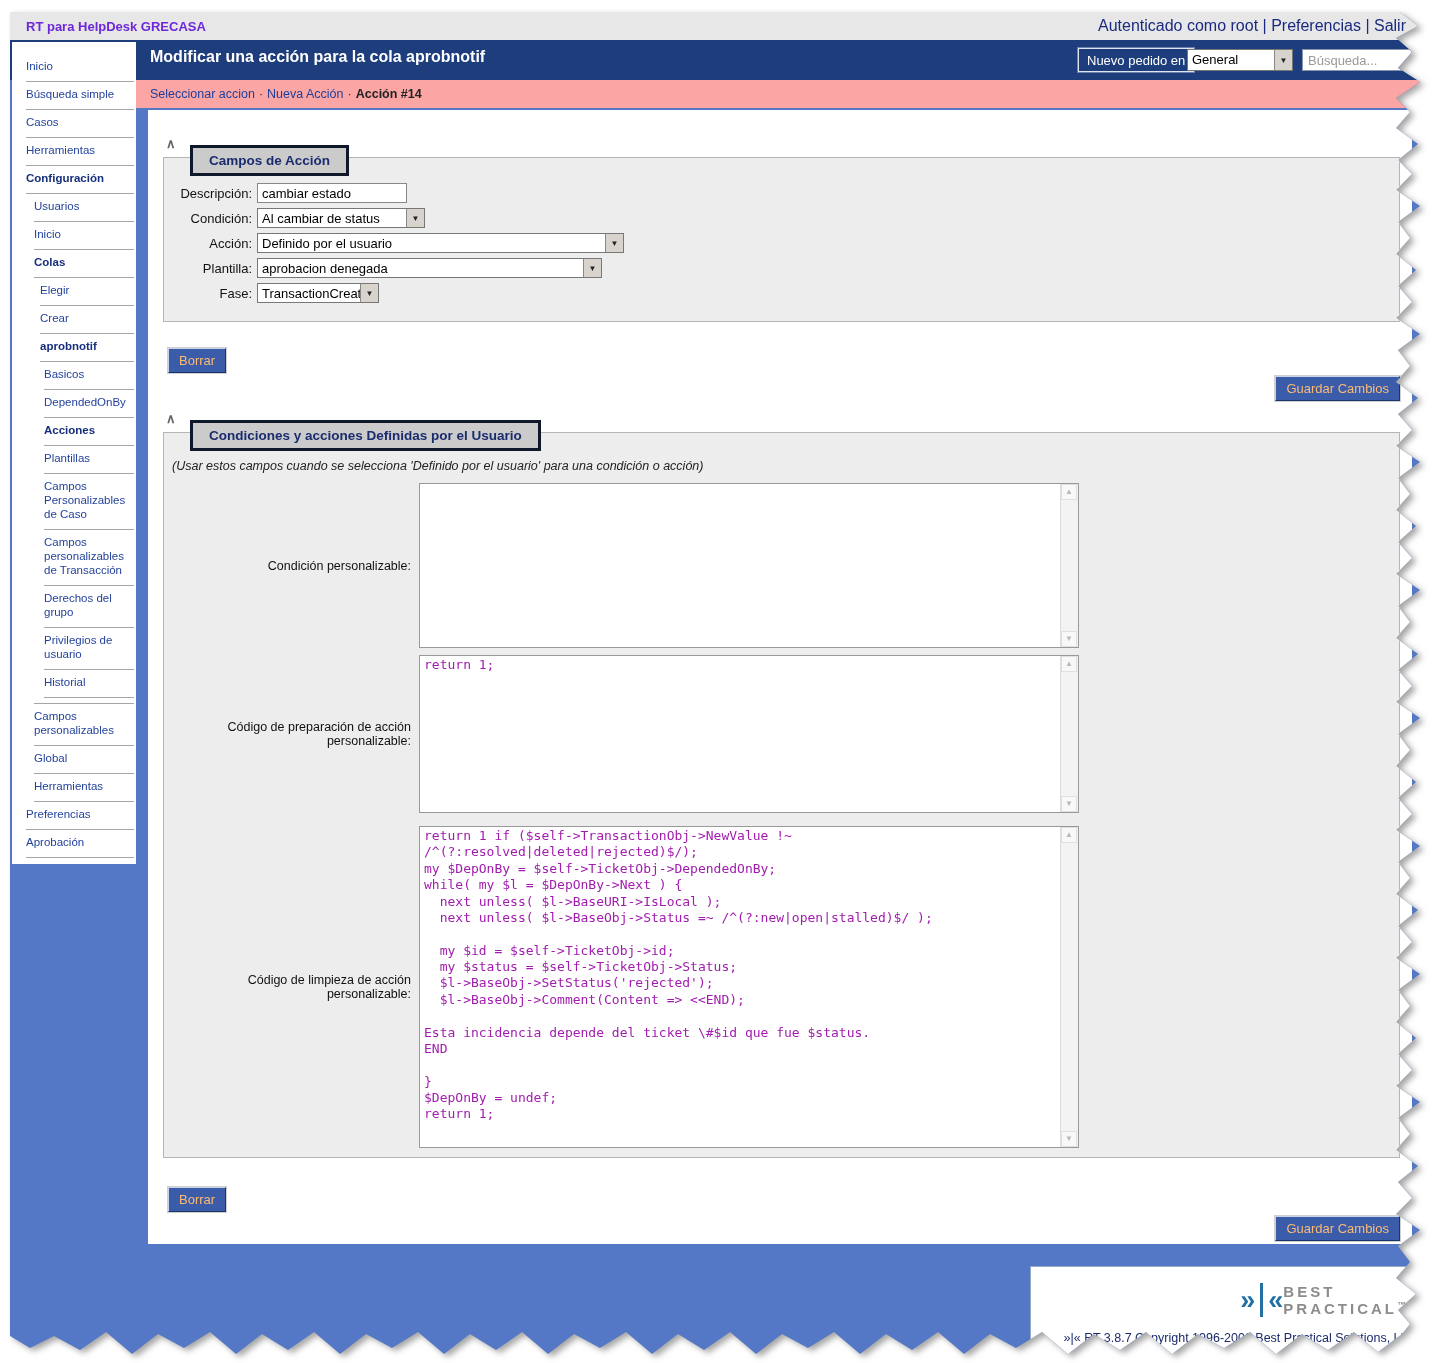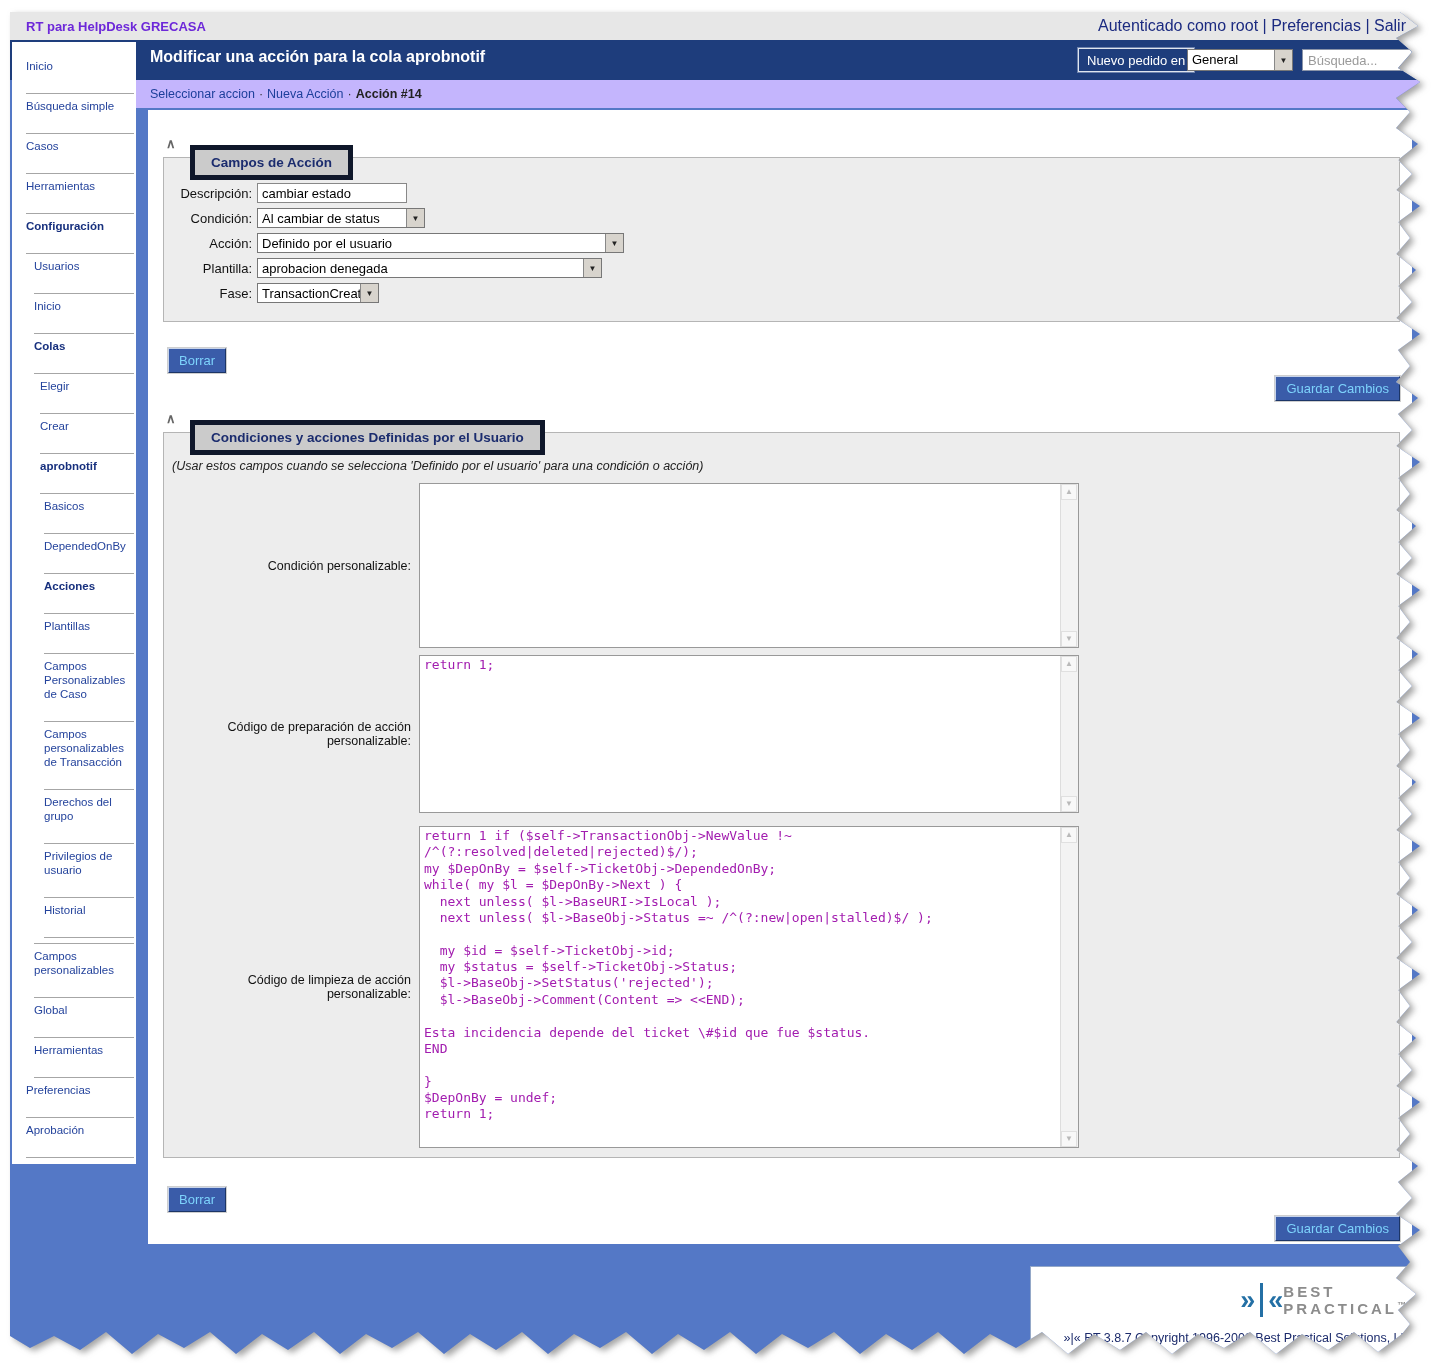--- a/index.html
+++ b/index.html
@@ -25,45 +25,45 @@
   .fake-select{display:inline-flex;background:#fff;border:1px solid #777;height:22px;box-sizing:border-box;cursor:pointer;}
   .fake-select .val{flex:1;font-size:13px;padding:2px 4px;white-space:nowrap;overflow:hidden;color:#000;}
   .fake-select .arrowbox{width:17px;background:#d8d4cd;border-left:1px solid #888;display:flex;
                          align-items:center;justify-content:center;font-size:8px;color:#222;}
   #queue-select{position:absolute;left:1177px;top:9px;width:106px;}
   #search-input{position:absolute;left:1292px;top:9px;width:112px;height:22px;box-sizing:border-box;
                 border:1px solid #8a94a8;font-size:13px;padding:2px 5px;font-family:"Liberation Sans",sans-serif;}
   #search-input::placeholder{color:#9a9a9a;opacity:1;}
 
   
-  .crumbbar{position:absolute;left:124px;top:68px;right:0;height:28px;background:#c4b5fd;
+  .crumbbar{position:absolute;left:124px;top:68px;right:0;height:28px;background:#fca5a5;
             font-size:12.5px;line-height:28px;padding-left:16px;box-sizing:border-box;color:#333;}
   .crumbbar a{color:#1d3f9b;text-decoration:none;}
   .crumbbar .current{font-weight:bold;color:#222;}
   .crumbbar .sep{color:#333;padding:0 4px;}
 
   
   .sidebar{position:absolute;left:2px;top:30px;width:124px;background:#fff;box-sizing:border-box;
            padding:12px 0 6px 0;}
-  .side-item{font-size:11.5px;color:#24439c;line-height:14px;padding:5px 2px 20px 0;margin-right:2px;
+  .side-item{font-size:11.5px;color:#24439c;line-height:14px;padding:5px 2px 8px 0;margin-right:2px;
              border-bottom:1px solid #a6a6a6;cursor:pointer;}
   .side-item.bold{font-weight:bold;color:#17307e;}
   .side-item.lvl1{margin-left:14px;}
   .side-item.lvl2{margin-left:22px;}
   .side-item.lvl3{margin-left:28px;}
   .side-item.lvl4{margin-left:32px;}
   .side-item.spacer{height:5px;padding:0;cursor:default;}
 
   
   .content{position:absolute;left:138px;top:98px;width:1264px;height:1134px;background:#fff;}
 
   .gbox{position:absolute;background:#ededed;border:1px solid #b5b5b5;box-sizing:border-box;}
   #box1{left:15px;top:47px;width:1237px;height:165px;padding-top:24px;}
   #box2{left:15px;top:322px;width:1237px;height:726px;padding-top:22px;}
-  .boxtab{position:absolute;top:-13px;left:26px;background:#cbcbcb;border:5px solid #0f172a;
+  .boxtab{position:absolute;top:-13px;left:26px;background:#cbcbcb;border:3px solid #0f172a;
           padding:5px 16px;font-size:13.5px;font-weight:bold;color:#1b2c6e;white-space:nowrap;}
   .collapse{position:absolute;font-size:13px;color:#666;font-weight:bold;cursor:pointer;}
   #collapse1{left:18px;top:26px;}
   #collapse2{left:18px;top:301px;}
 
   .frow{display:flex;align-items:center;margin-bottom:3px;height:22px;}
   .frow .flabel{width:88px;text-align:right;font-size:13px;color:#111;padding-right:5px;flex:none;}
   .frow input.fval{height:20px;border:1px solid #888;font-size:13px;padding:1px 4px;
                    box-sizing:border-box;font-family:"Liberation Sans",sans-serif;}
   .frow .fake-select{height:20px;}
@@ -73,21 +73,21 @@
   .crow .clabel{width:247px;text-align:right;font-size:12.5px;color:#111;padding-right:8px;flex:none;}
   .ta{position:relative;width:660px;background:#fff;border:1px solid #999;box-sizing:border-box;overflow:hidden;}
   .ta pre{margin:0 17px 0 0;padding:1px 4px;font-family:"DejaVu Sans Mono",monospace;font-size:13px;
           line-height:1.26;white-space:pre-wrap;overflow-wrap:anywhere;color:#a21caf;}
   .sb{position:absolute;right:0;top:0;bottom:0;width:17px;background:#f3f3f3;border-left:1px solid #ddd;}
   .sb .arr{position:absolute;left:0;width:16px;height:16px;background:#f8f8f8;border:1px solid #e0e0e0;
            box-sizing:border-box;color:#b9b9b9;font-size:8px;text-align:center;line-height:14px;}
   .sb .up{top:0;}
   .sb .dn{bottom:0;}
 
-  .btn-blue{background:#3a5ca9;color:#7dd3fc;font-size:13px;padding:4px 10px;cursor:pointer;
+  .btn-blue{background:#3a5ca9;color:#fdba74;font-size:13px;padding:4px 10px;cursor:pointer;
             border-top:1px solid #c8d4ea;border-left:1px solid #c8d4ea;
             border-right:1px solid #1c3566;border-bottom:1px solid #1c3566;
             outline:1px solid #cfcfcf;font-family:"Liberation Sans",sans-serif;}
   #borrar1{position:absolute;left:20px;top:238px;}
   #guardar1{position:absolute;right:12px;top:266px;}
   #borrar2{position:absolute;left:20px;top:1077px;}
   #guardar2{position:absolute;right:12px;top:1106px;}
 
   
   .footer{position:absolute;left:1020px;top:1254px;right:0;bottom:0;background:#fff;

